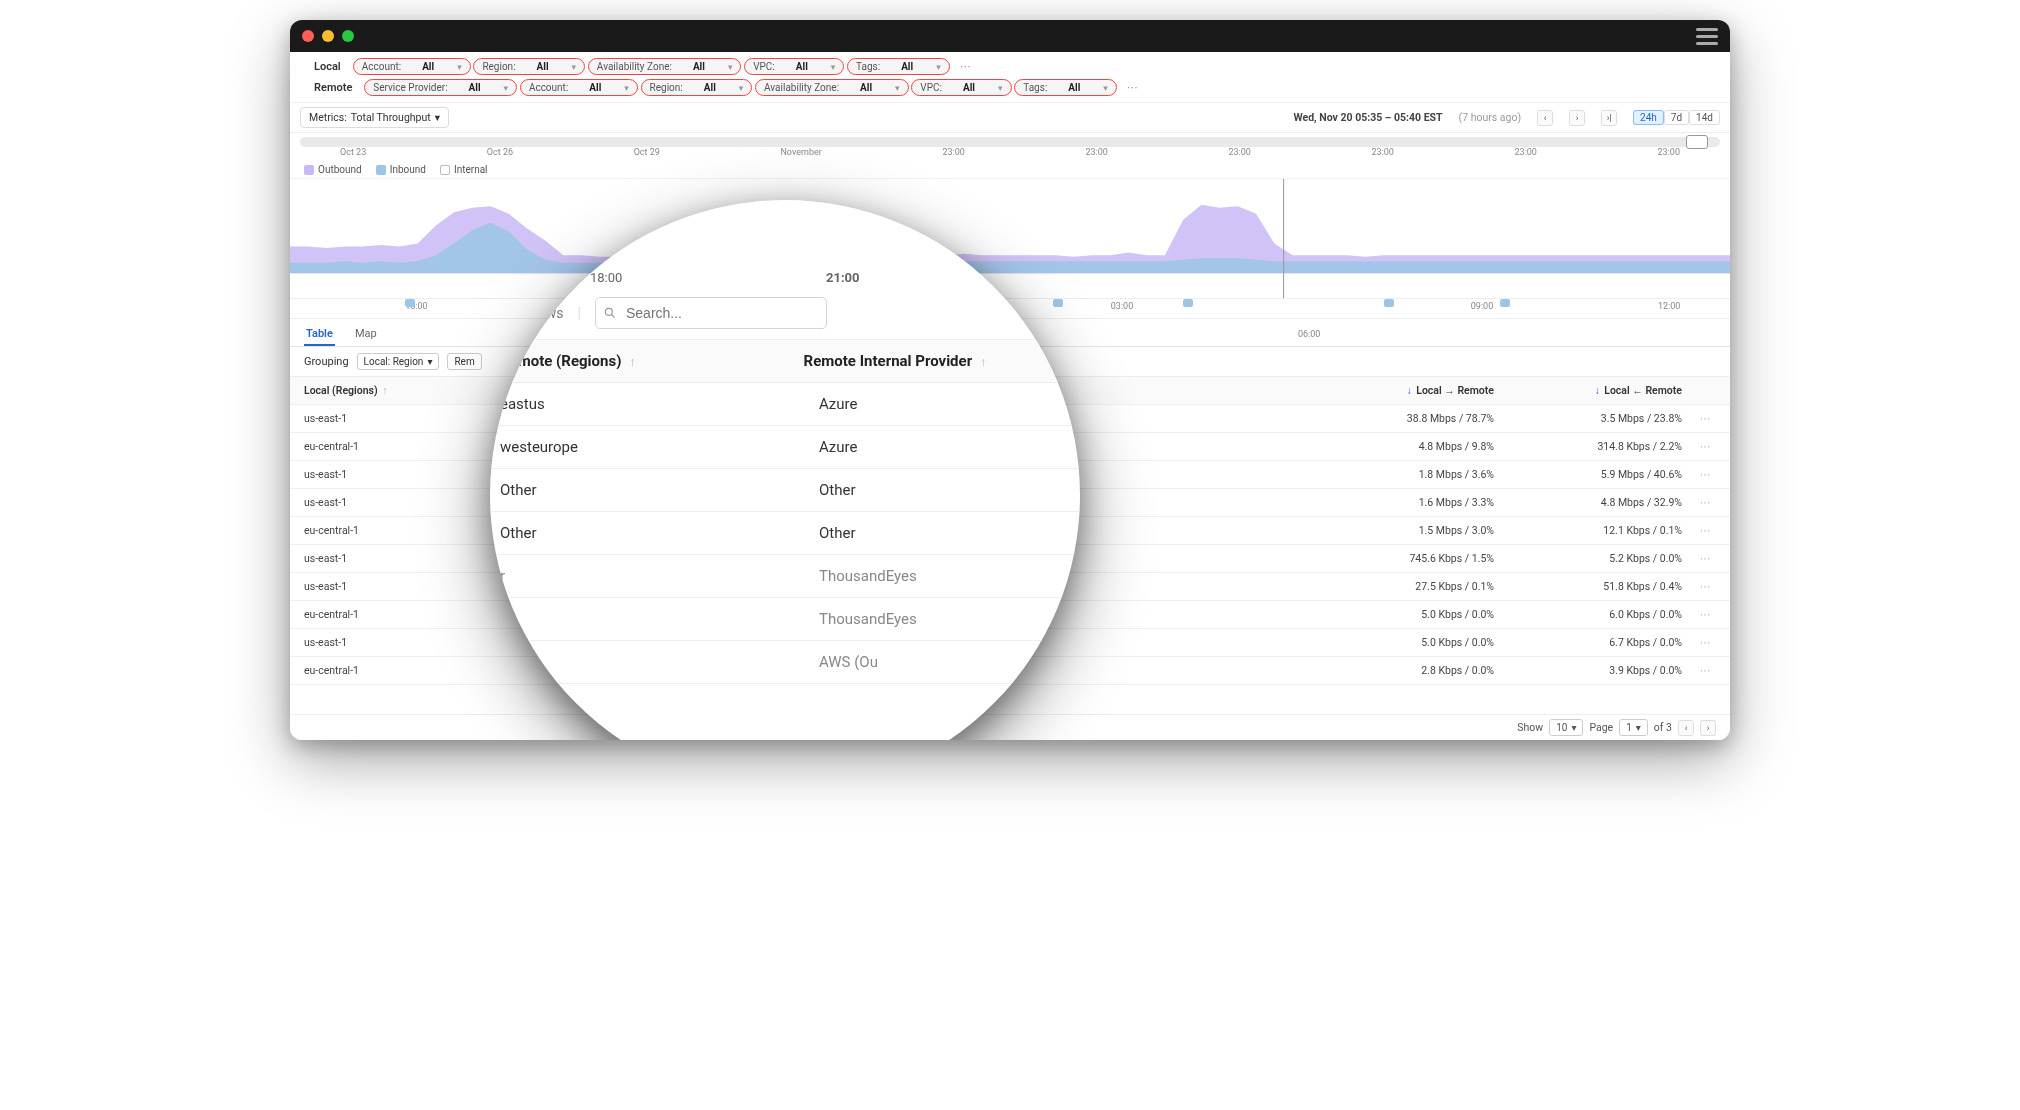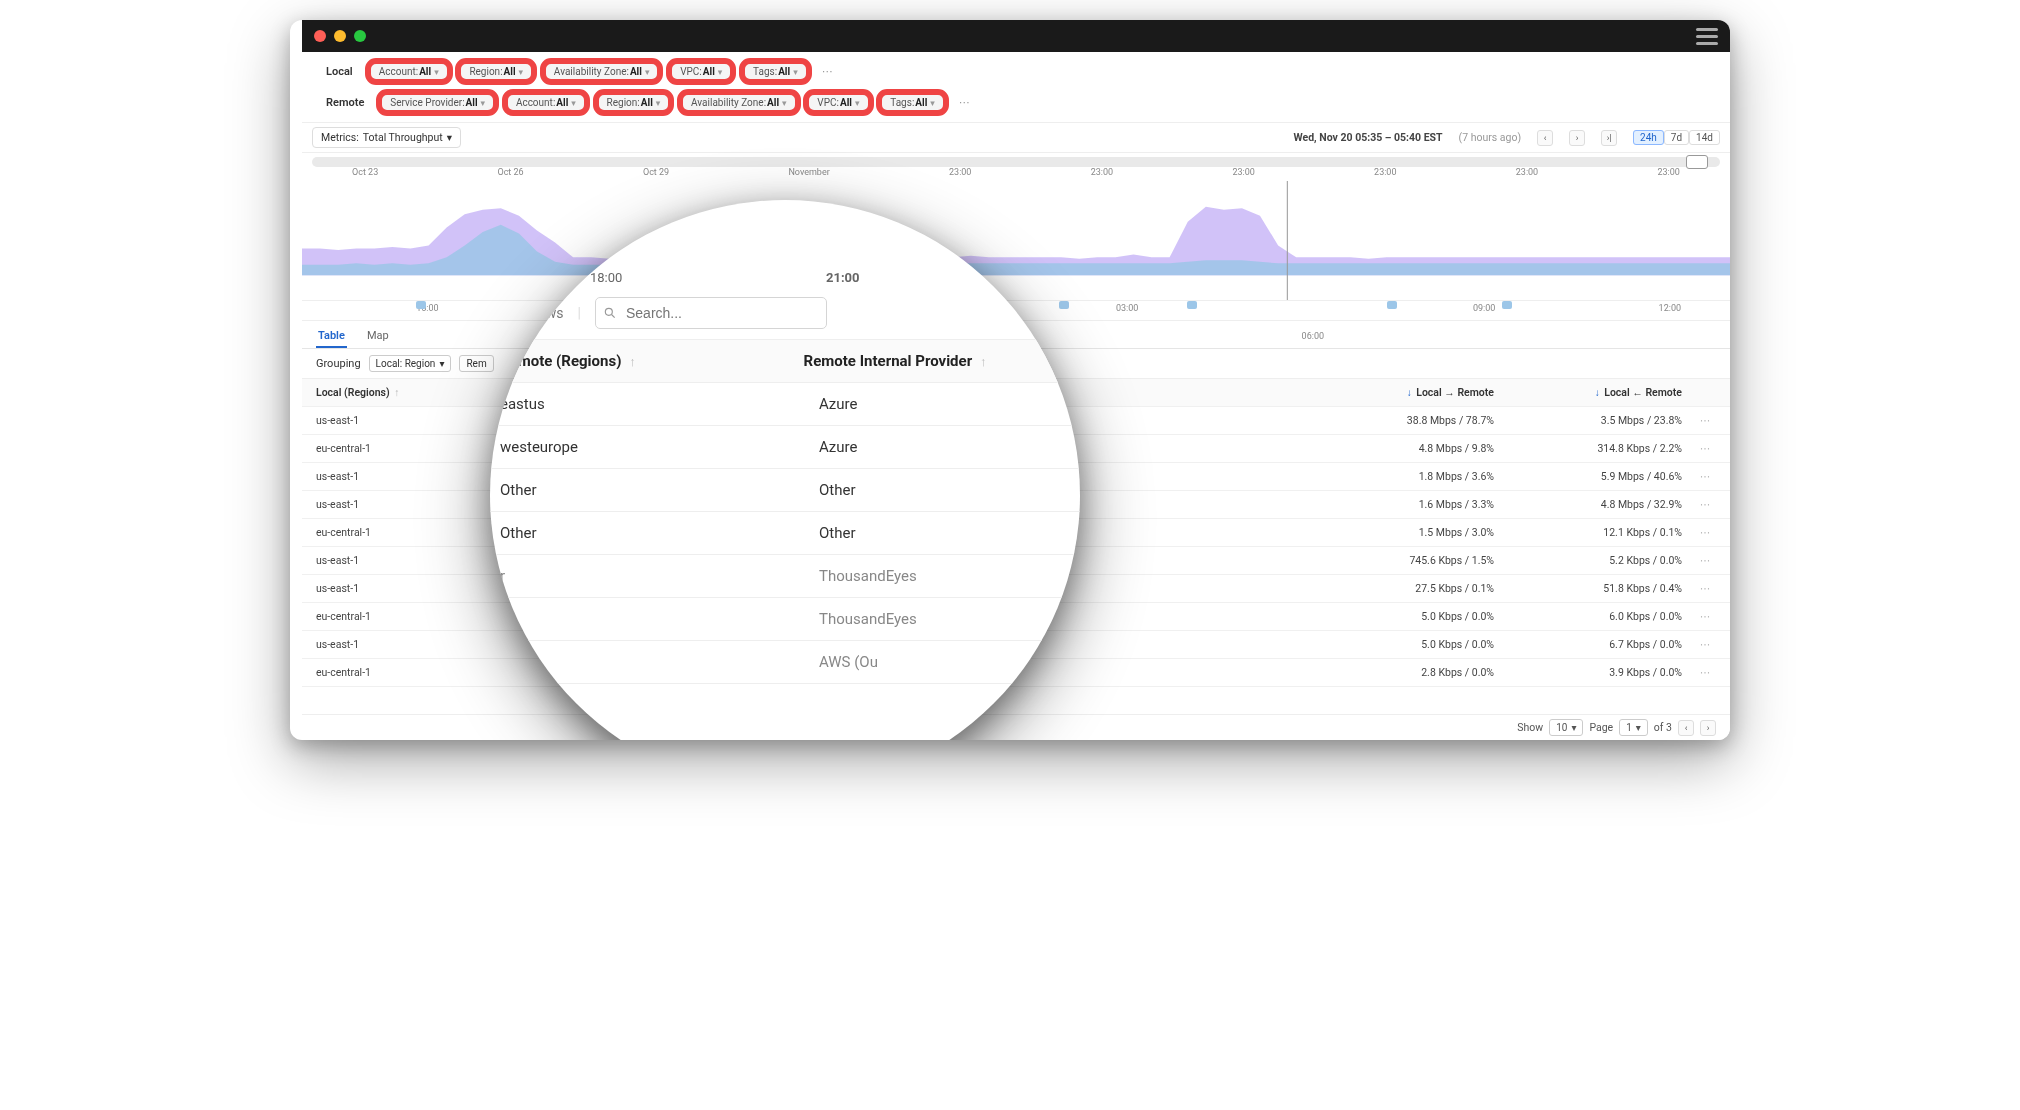--- a/index.html
+++ b/index.html
@@ -3,36 +3,36 @@
 <meta charset="utf-8">
 <style>
   * { box-sizing: border-box; margin: 0; padding: 0; }
   html, body { width: 100%; height: 100%; font-family: -apple-system, BlinkMacSystemFont, "Segoe UI", Roboto, Helvetica, Arial, sans-serif; background: #fff; }
   body { padding: 20px; }
 
   .frame {
     width: 1440px; height: 720px; margin: 0 auto;
     border-radius: 12px; overflow: hidden; box-shadow: 0 20px 60px rgba(0,0,0,.35), 0 6px 20px rgba(0,0,0,.25);
     background: #fff; position: relative;
-    display: flex; flex-direction: column; padding-left: 12px;
+    display: flex; flex-direction: column;
   }
   .titlebar { height: 32px; background: #1a1a1a; display: flex; align-items: center; padding: 0 12px; gap: 8px; position: relative; }
   .tb-dot { width: 12px; height: 12px; border-radius: 50%; }
   .tb-red { background:#ff5f57; } .tb-yellow{background:#febc2e;} .tb-green{background:#28c840;}
   .hamburger { margin-left:auto; display:flex; flex-direction:column; gap:4px; }
   .hamburger span { width:22px; height:3px; background:#aaa; border-radius:2px; display:block; }
 
   .content { flex:1; overflow:hidden; display:flex; flex-direction:column; background:#fff; font-size:11px; color:#333; }
 
   
   .filters { padding: 4px 10px; border-bottom:1px solid #eee; }
   .filter-row { display:flex; align-items:center; gap:6px; padding:2px 0; }
   .and-label { font-size:10px; color:#666; border:1px solid #ddd; border-radius:3px; padding:1px 4px; margin:0 4px 0 -2px;}
   .section-label { font-weight:600; font-size:11px; margin:0 6px 0 14px; }
-  .pill { display:inline-flex; align-items:center; gap:1px; border:6px solid #ef4444; background:#f5f5f5; border-radius:11px; padding:2px 8px; font-size:10px; color:#555; cursor:pointer;}
+  .pill { display:inline-flex; align-items:center; gap:21px; border:1px solid #ef4444; background:#f5f5f5; border-radius:11px; padding:2px 8px; font-size:10px; color:#555; cursor:pointer;}
   .pill b { color:#222; font-weight:700; }
   .pill .chev { font-size:9px; color:#999; margin-left:2px;}
   .ellipsis { color:#999; padding:0 4px;}
 
   .metrics-bar { display:flex; align-items:center; padding:4px 10px; border-bottom:1px solid #eee; gap:12px;}
   .sel-box { border:1px solid #ddd; border-radius:4px; padding:3px 8px; font-size:10.5px; display:inline-flex; align-items:center; gap:4px; cursor:pointer; background:#fff;}
   .sel-box b{font-weight:400;}
   .time-info { margin-left:auto; display:flex; align-items:center; gap:16px; font-size:10.5px; color:#444;}
   .time-info .muted{color:#999;}
   .nav-btn { border:1px solid #ddd; border-radius:3px; width:16px; height:16px; display:inline-flex; align-items:center; justify-content:center; font-size:9px; cursor:pointer; color:#555; background:#fafafa;}
@@ -166,20 +166,25 @@
           <span>November</span>
           <span>23:00</span>
           <span>23:00</span>
           <span>23:00</span>
           <span>23:00</span>
           <span>23:00</span>
           <span>23:00</span>
         </div>
     </div>
 
+    <div class="legend" id="legend">
+        <span><span class="swatch" style="background:#c9b7f7;"></span>Outbound</span>
+        <span><span class="swatch" style="background:#9cc6e8;"></span>Inbound</span>
+        <span><span class="swatch" style="background:transparent;border:1px solid #bbb;"></span>Internal</span>
+      </div>
 
     <div class="chart-area">
       <svg class="chart-svg" viewBox="0 0 1400 120" preserveAspectRatio="none" id="chart-svg">
           <path d="M0 95 L0.0 68.0 L17.7 68.0 L35.4 69.5 L53.2 68.0 L70.9 68.0 L88.6 66.5 L106.3 68.0 L124.1 65.0 L141.8 47.0 L159.5 33.5 L177.2 29.0 L194.9 27.5 L212.7 35.0 L230.4 50.0 L248.1 62.0 L265.8 77.0 L283.5 77.0 L301.3 78.5 L319.0 78.5 L336.7 77.0 L354.4 74.0 L372.2 75.5 L389.9 77.0 L407.6 77.0 L425.3 77.0 L443.0 75.5 L460.8 74.0 L478.5 74.0 L496.2 75.5 L513.9 77.0 L531.6 77.0 L549.4 77.0 L567.1 77.0 L584.8 78.5 L602.5 77.0 L620.3 74.0 L638.0 77.0 L655.7 75.5 L673.4 77.0 L691.1 77.0 L708.9 77.0 L726.6 77.0 L744.3 77.0 L762.0 78.5 L779.7 77.0 L797.5 77.0 L815.2 74.0 L832.9 77.0 L850.6 77.0 L868.4 41.0 L886.1 26.0 L903.8 29.0 L921.5 27.5 L939.2 35.0 L957.0 65.0 L974.7 77.0 L992.4 77.0 L1010.1 77.0 L1027.8 77.0 L1045.6 78.5 L1063.3 77.0 L1081.0 77.0 L1098.7 77.0 L1116.5 77.0 L1134.2 77.0 L1151.9 77.0 L1169.6 77.0 L1187.3 77.0 L1205.1 77.0 L1222.8 77.0 L1240.5 77.0 L1258.2 77.0 L1275.9 77.0 L1293.7 77.0 L1311.4 77.0 L1329.1 77.0 L1346.8 77.0 L1364.6 77.0 L1382.3 77.0 L1400.0 77.0 L1400 95 Z" fill="#c9b7f7" opacity="0.85"></path>
           <path d="M0 95 L0.0 84.5 L17.7 84.5 L35.4 84.5 L53.2 83.0 L70.9 84.5 L88.6 83.0 L106.3 84.5 L124.1 83.0 L141.8 77.0 L159.5 65.0 L177.2 51.5 L194.9 44.0 L212.7 53.0 L230.4 71.0 L248.1 81.5 L265.8 84.5 L283.5 84.5 L301.3 84.5 L319.0 84.5 L336.7 84.5 L354.4 83.0 L372.2 81.5 L389.9 81.5 L407.6 81.5 L425.3 81.5 L443.0 83.0 L460.8 83.0 L478.5 83.0 L496.2 83.0 L513.9 83.0 L531.6 83.0 L549.4 83.0 L567.1 83.0 L584.8 83.0 L602.5 83.0 L620.3 83.0 L638.0 83.0 L655.7 83.0 L673.4 83.0 L691.1 83.0 L708.9 83.0 L726.6 83.0 L744.3 83.0 L762.0 83.0 L779.7 83.0 L797.5 83.0 L815.2 83.0 L832.9 83.0 L850.6 83.0 L868.4 81.5 L886.1 80.0 L903.8 80.0 L921.5 80.0 L939.2 81.5 L957.0 83.0 L974.7 83.0 L992.4 83.0 L1010.1 83.0 L1027.8 83.0 L1045.6 83.0 L1063.3 83.0 L1081.0 83.0 L1098.7 83.0 L1116.5 83.0 L1134.2 83.0 L1151.9 83.0 L1169.6 83.0 L1187.3 83.0 L1205.1 83.0 L1222.8 83.0 L1240.5 83.0 L1258.2 83.0 L1275.9 83.0 L1293.7 83.0 L1311.4 83.0 L1329.1 83.0 L1346.8 83.0 L1364.6 83.0 L1382.3 83.0 L1400.0 83.0 L1400 95 Z" fill="#9cc6e8" opacity="0.85"></path>
           <line x1="965.9999999999999" x2="965.9999999999999" y1="0" y2="120" stroke="#999" stroke-width="1"></line>
         </svg>
     </div>
 
     <div class="mid-strip" id="mid-strip">

